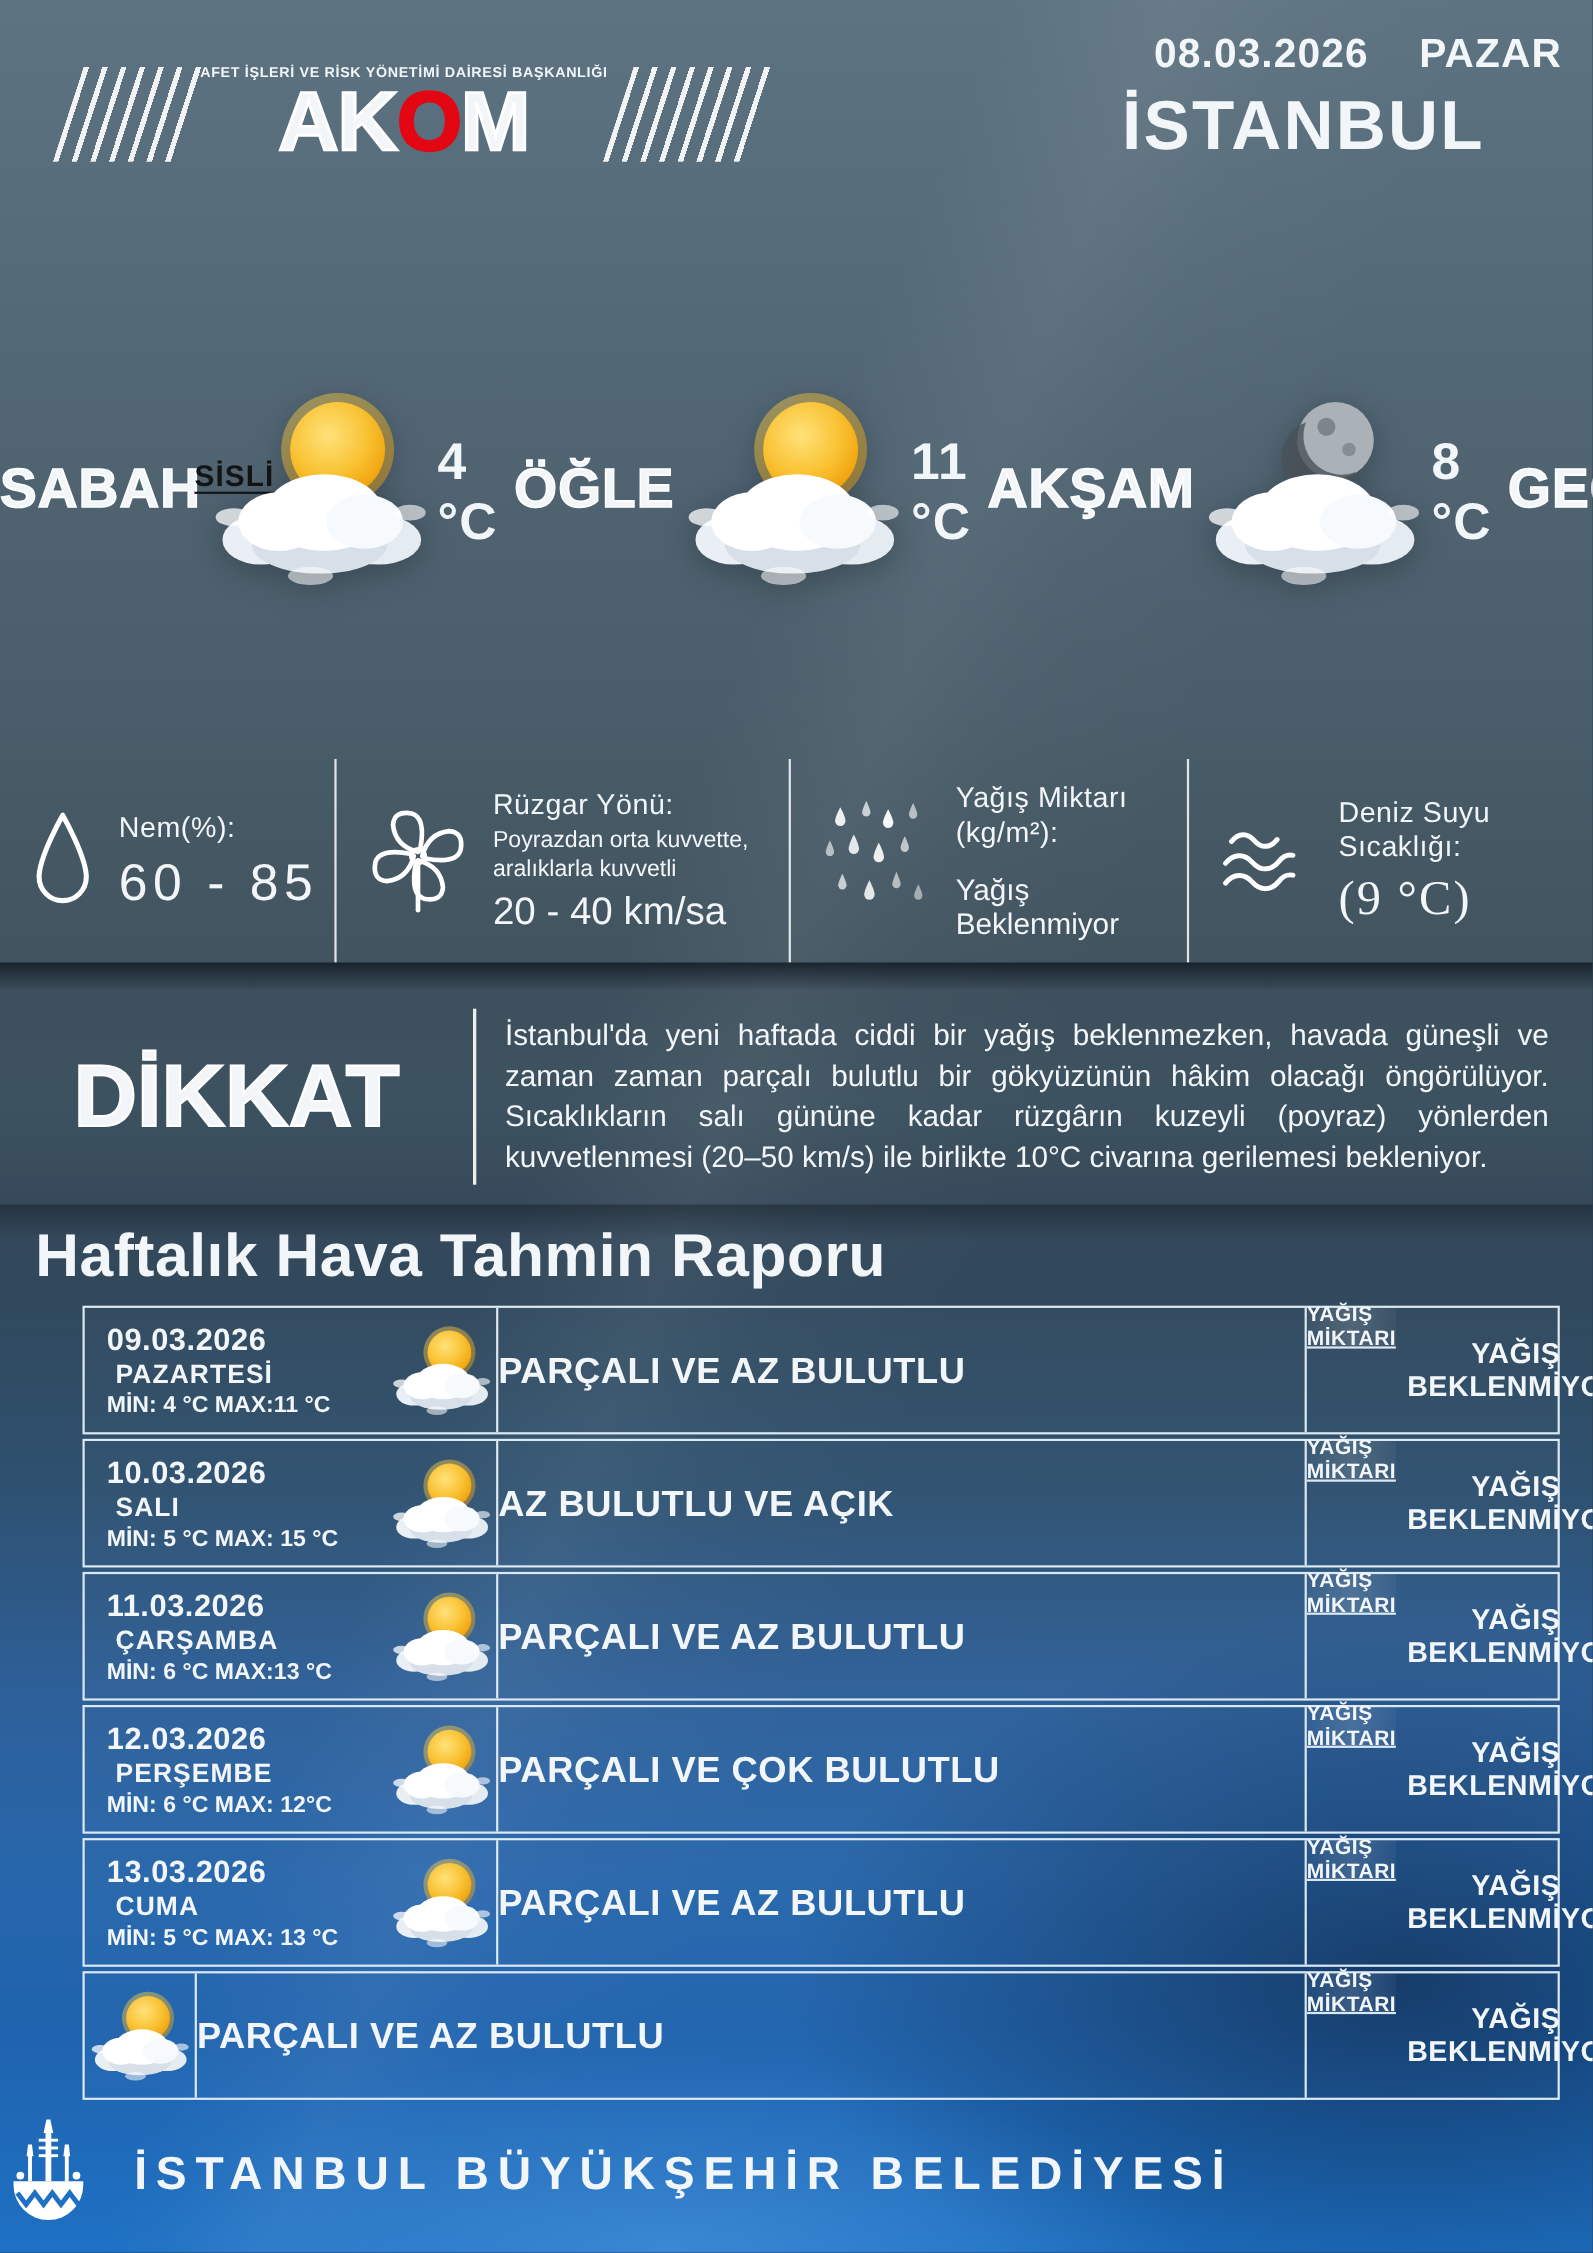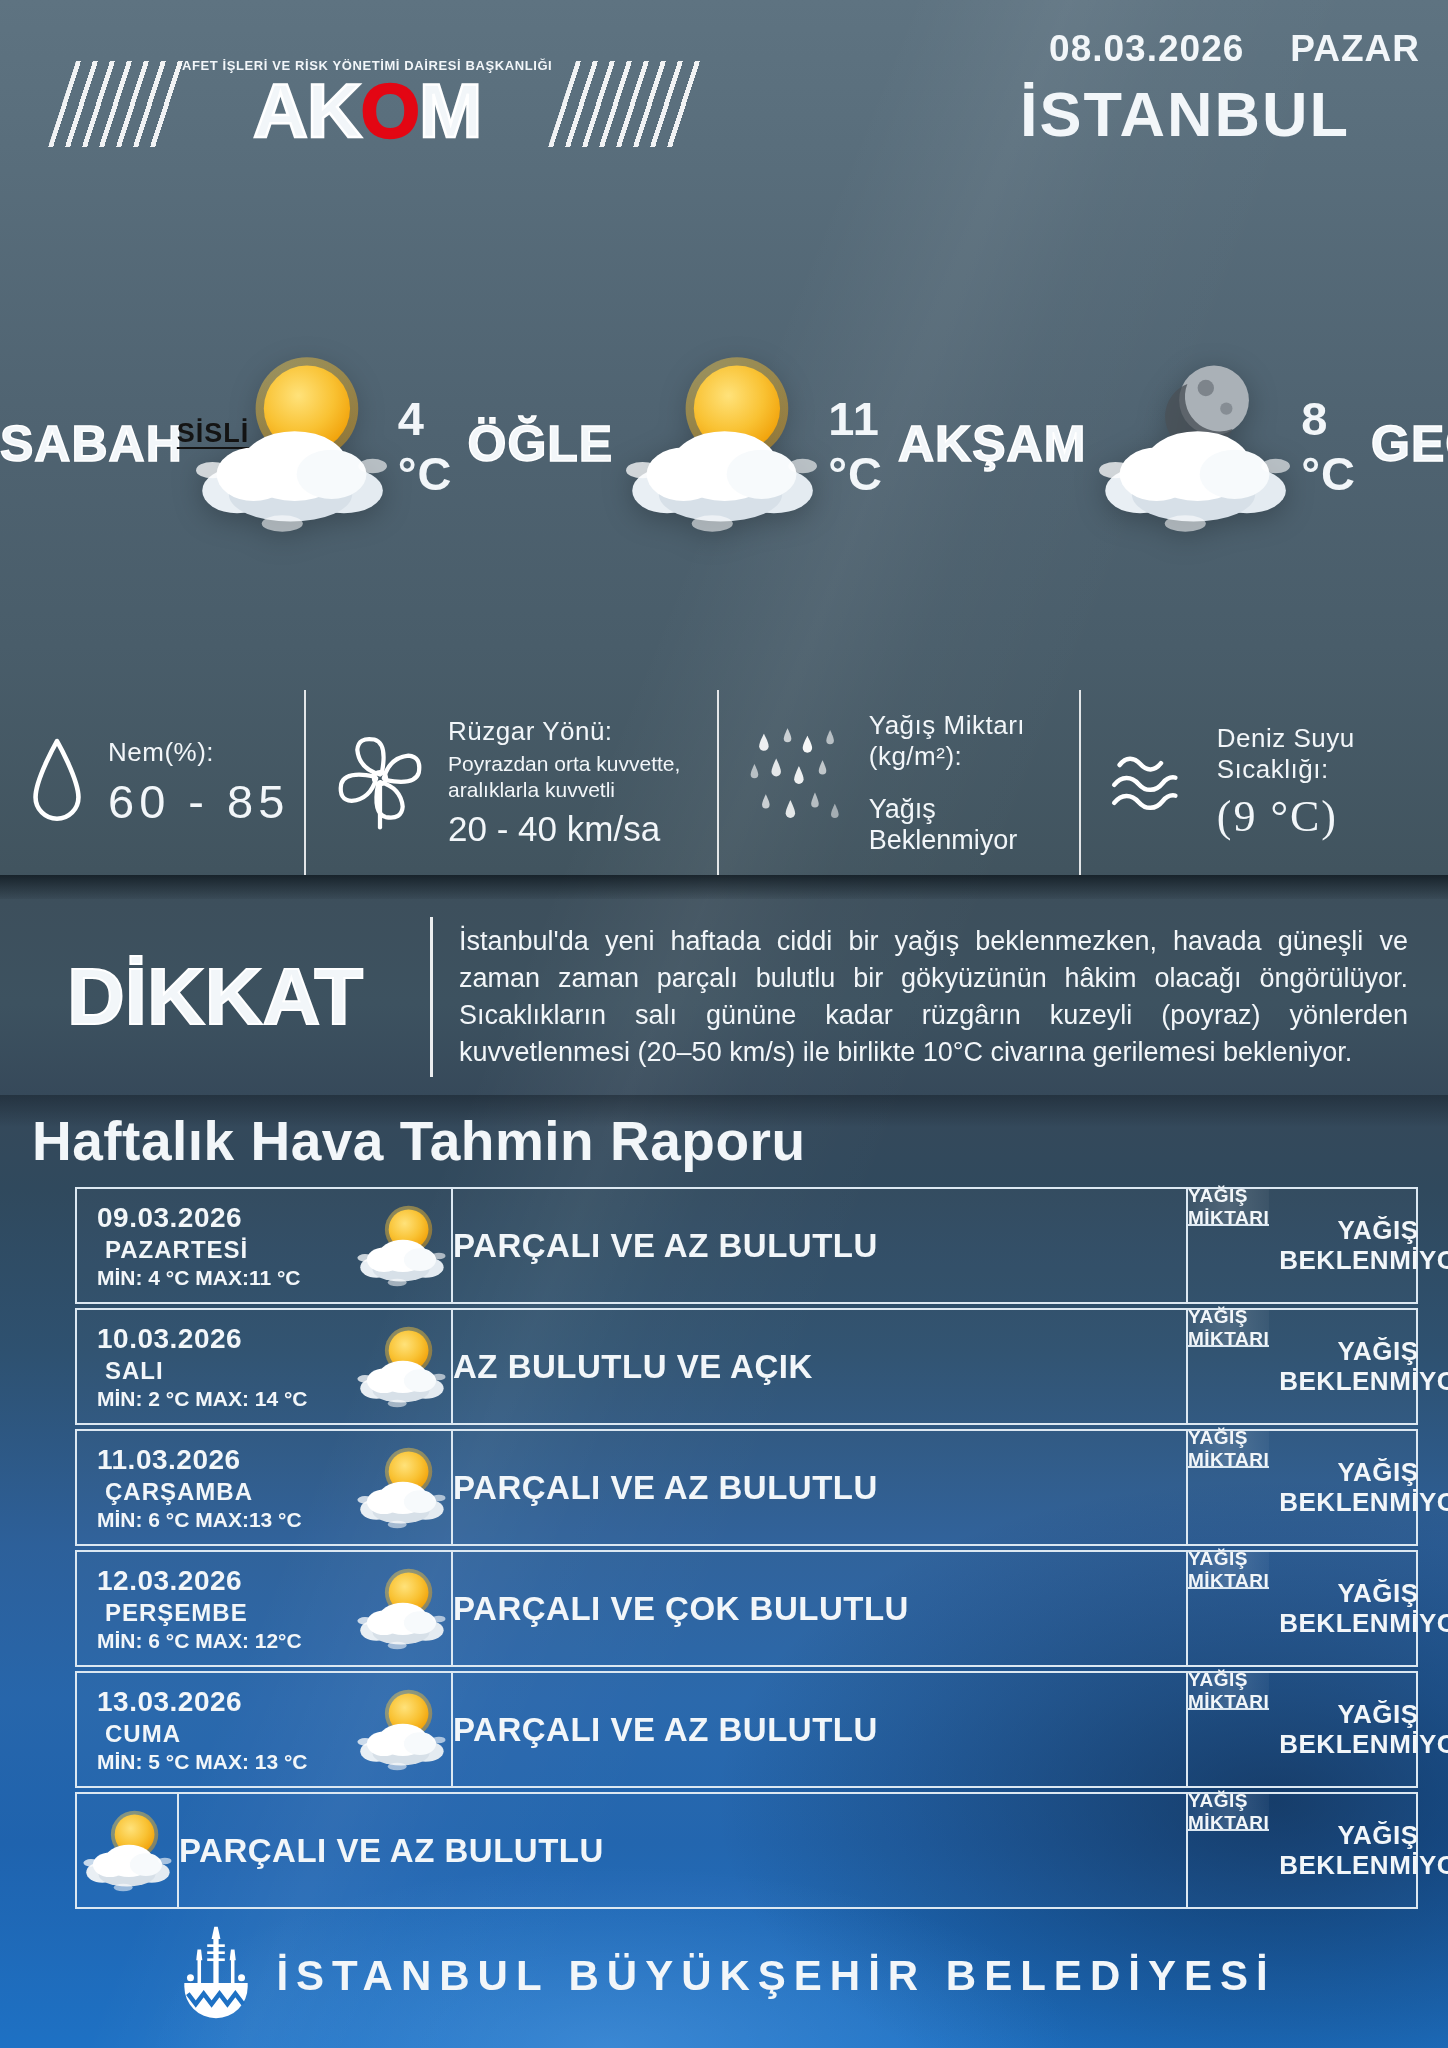--- a/index.html
+++ b/index.html
@@ -97,21 +97,21 @@
   .wdesc{flex:1;border-left:2px solid #dce8f2;display:flex;align-items:center;
     font-size:33px;font-weight:700;letter-spacing:.5px;}
   .wprecip{width:228px;border-left:2px solid #dce8f2;display:flex;flex-direction:row;}
   .wprecip-h{height:35px;border-bottom:2px solid #dce8f2;display:flex;align-items:center;justify-content:center;
     font-size:19px;font-weight:700;letter-spacing:.5px;
     background:linear-gradient(90deg,rgba(255,255,255,.04),rgba(255,255,255,.14),rgba(255,255,255,.04));}
   .wprecip-v{flex:1;display:flex;align-items:center;justify-content:center;text-align:center;
     font-size:26px;font-weight:700;line-height:1.15;padding:0 10px;letter-spacing:.5px;border-radius:21px;}
 
   
-  .footer{flex:1;display:flex;align-items:center;justify-content:center;gap:16px;padding-bottom:6px;}
+  .footer{flex:1;display:flex;align-items:center;justify-content:flex-start;gap:34px;padding-bottom:6px;}
   .footer svg{width:88px;height:106px;}
   .footer-org{font-size:42px;font-weight:700;letter-spacing:8px;white-space:nowrap;}
 </style>
 </head>
 <body>
 
 <svg width="0" height="0" style="position:absolute" aria-hidden="true">
   <defs>
     <radialGradient id="sunGrad" cx="40%" cy="35%" r="75%">
       <stop offset="0%" stop-color="#ffe27a"></stop>
@@ -351,21 +351,21 @@
             <div class="wprecip-h">YAĞIŞ MİKTARI</div>
             <div class="wprecip-v">YAĞIŞ BEKLENMİYOR</div>
           </div>
         </div>
 
         <div class="wrow">
           <div class="wleft">
             <div class="wleft-text">
               <div class="wdate">10.03.2026</div>
               <div class="wday">SALI</div>
-              <div class="wminmax">MİN: 2 °C MAX: 14 °C</div>
+              <div class="wminmax">MİN: 5 °C MAX: 15 °C</div>
             </div>
           </div>
           <div class="wicon">
             <svg>
               <use href="#icon-sun-cloud"></use>
             </svg>
           </div>
           <div class="wdesc">AZ BULUTLU VE AÇIK</div>
           <div class="wprecip">
             <div class="wprecip-h">YAĞIŞ MİKTARI</div>

